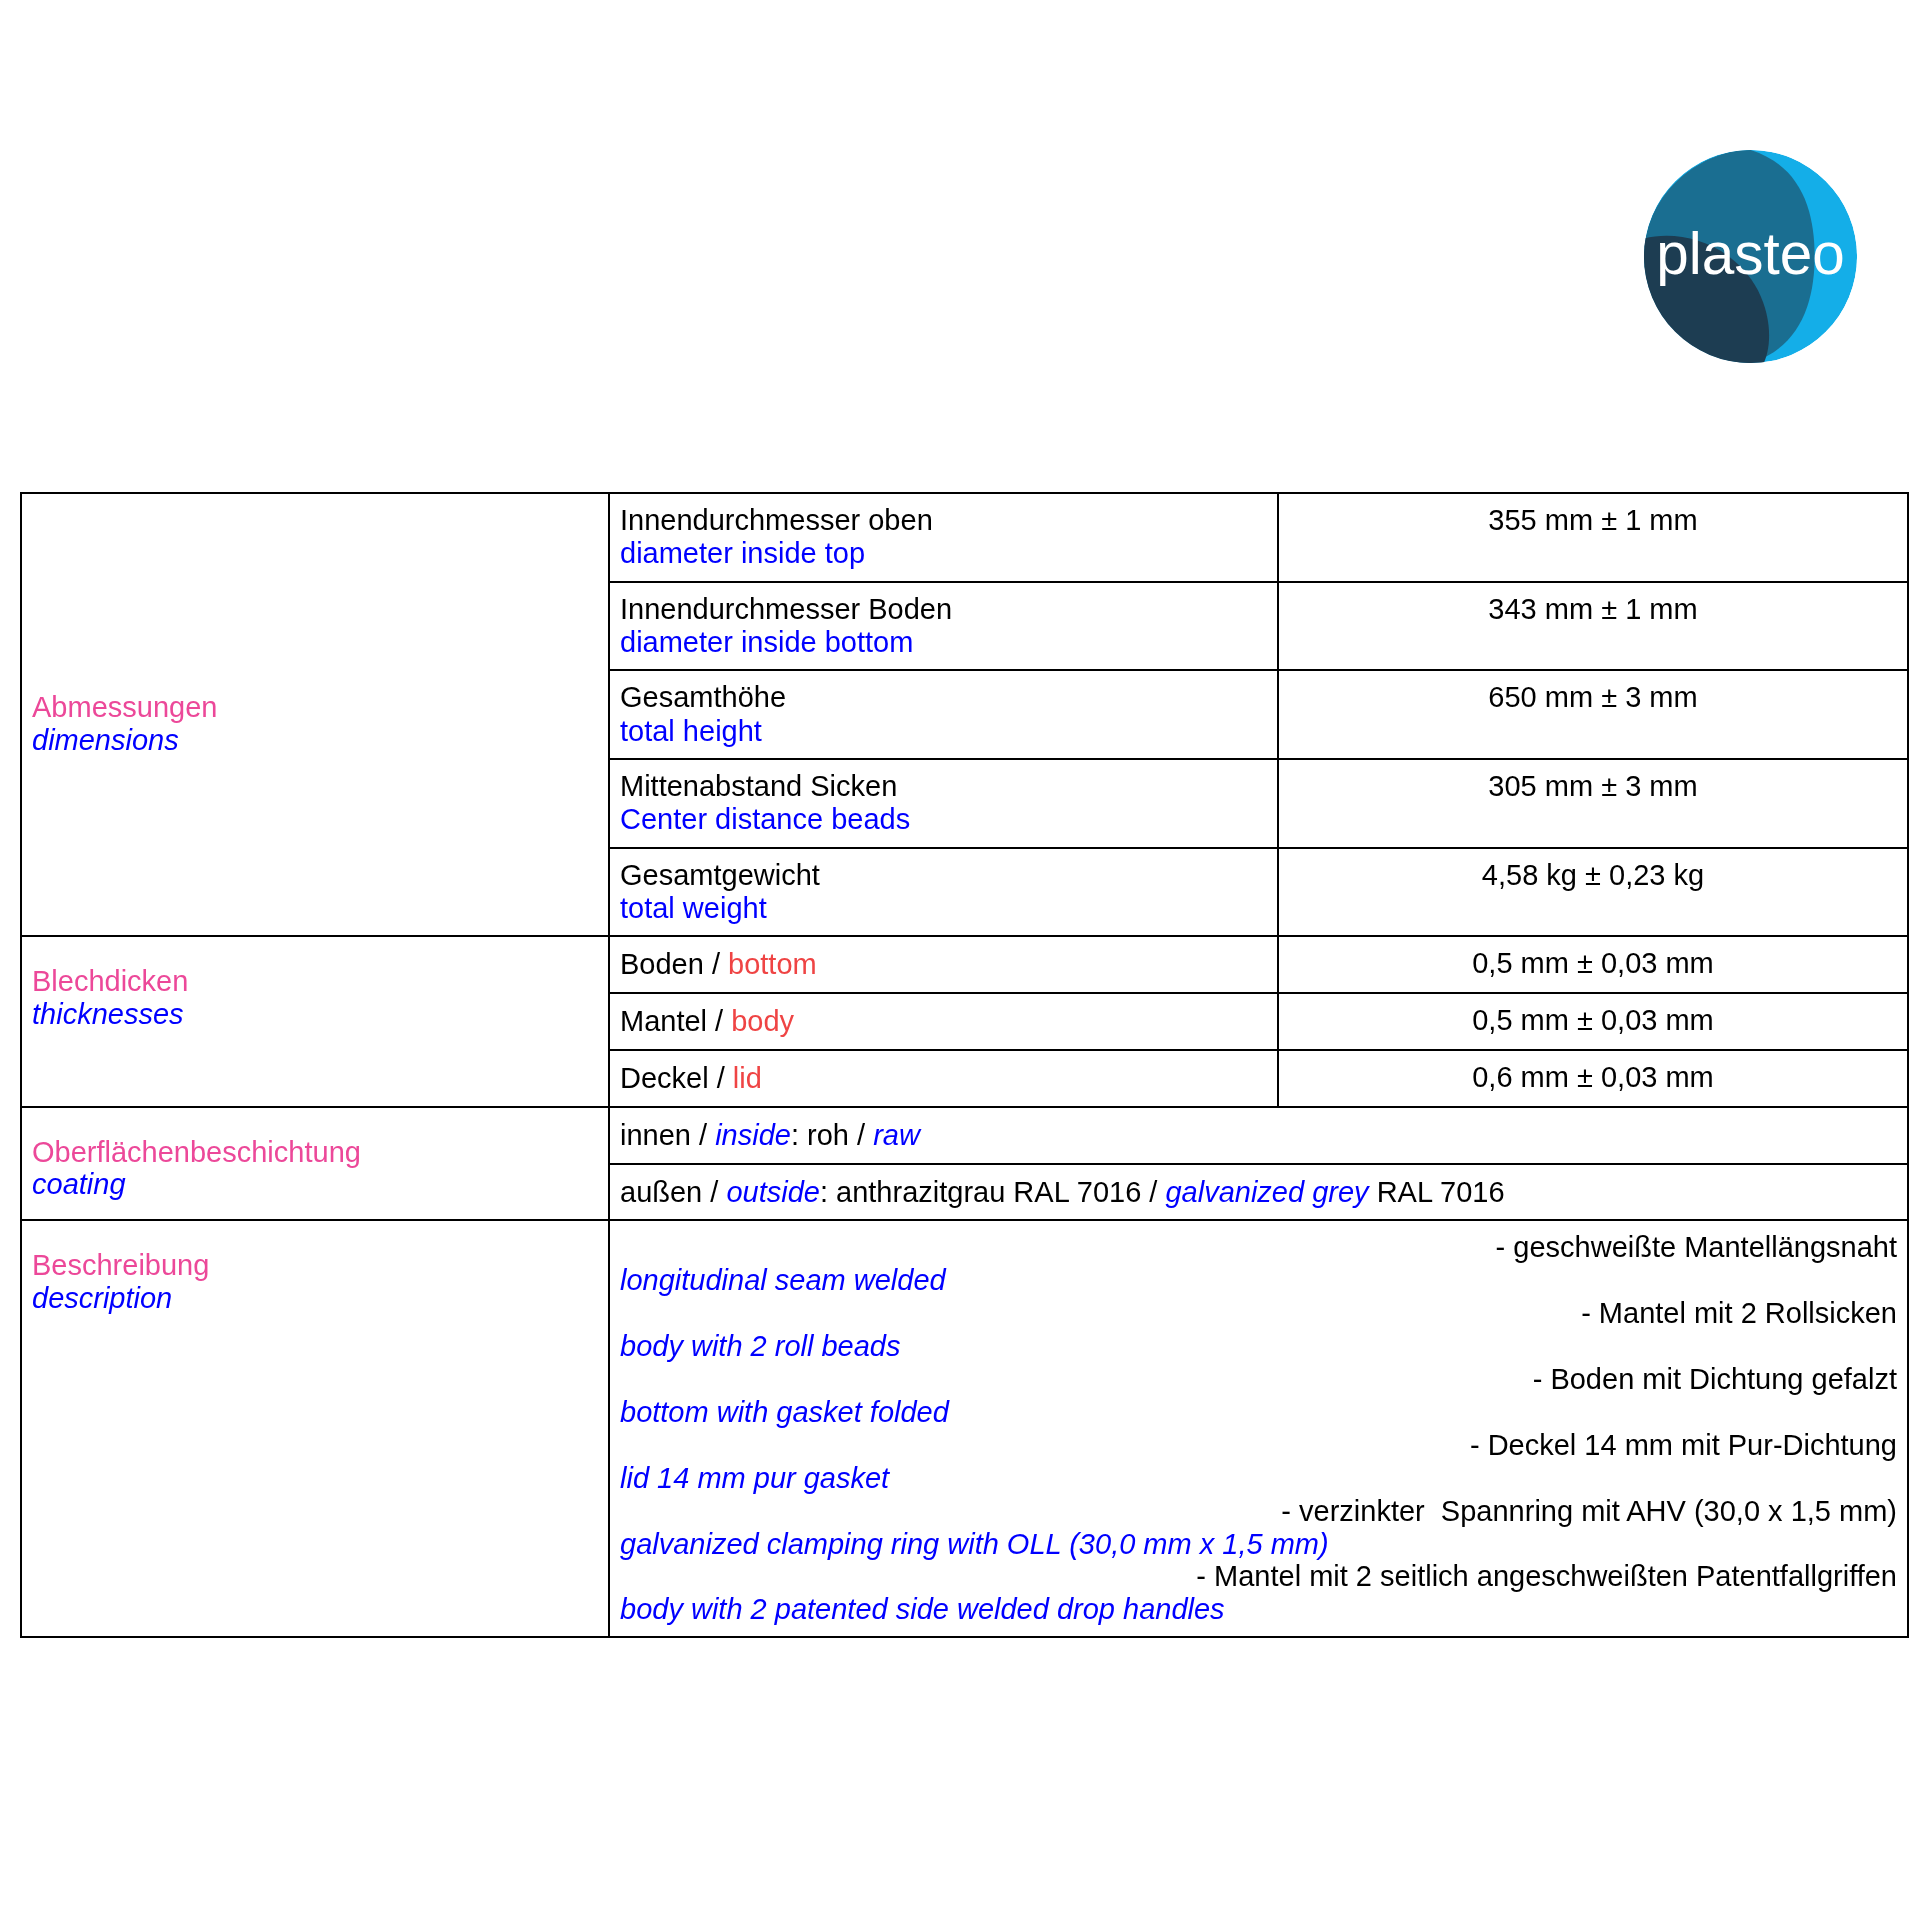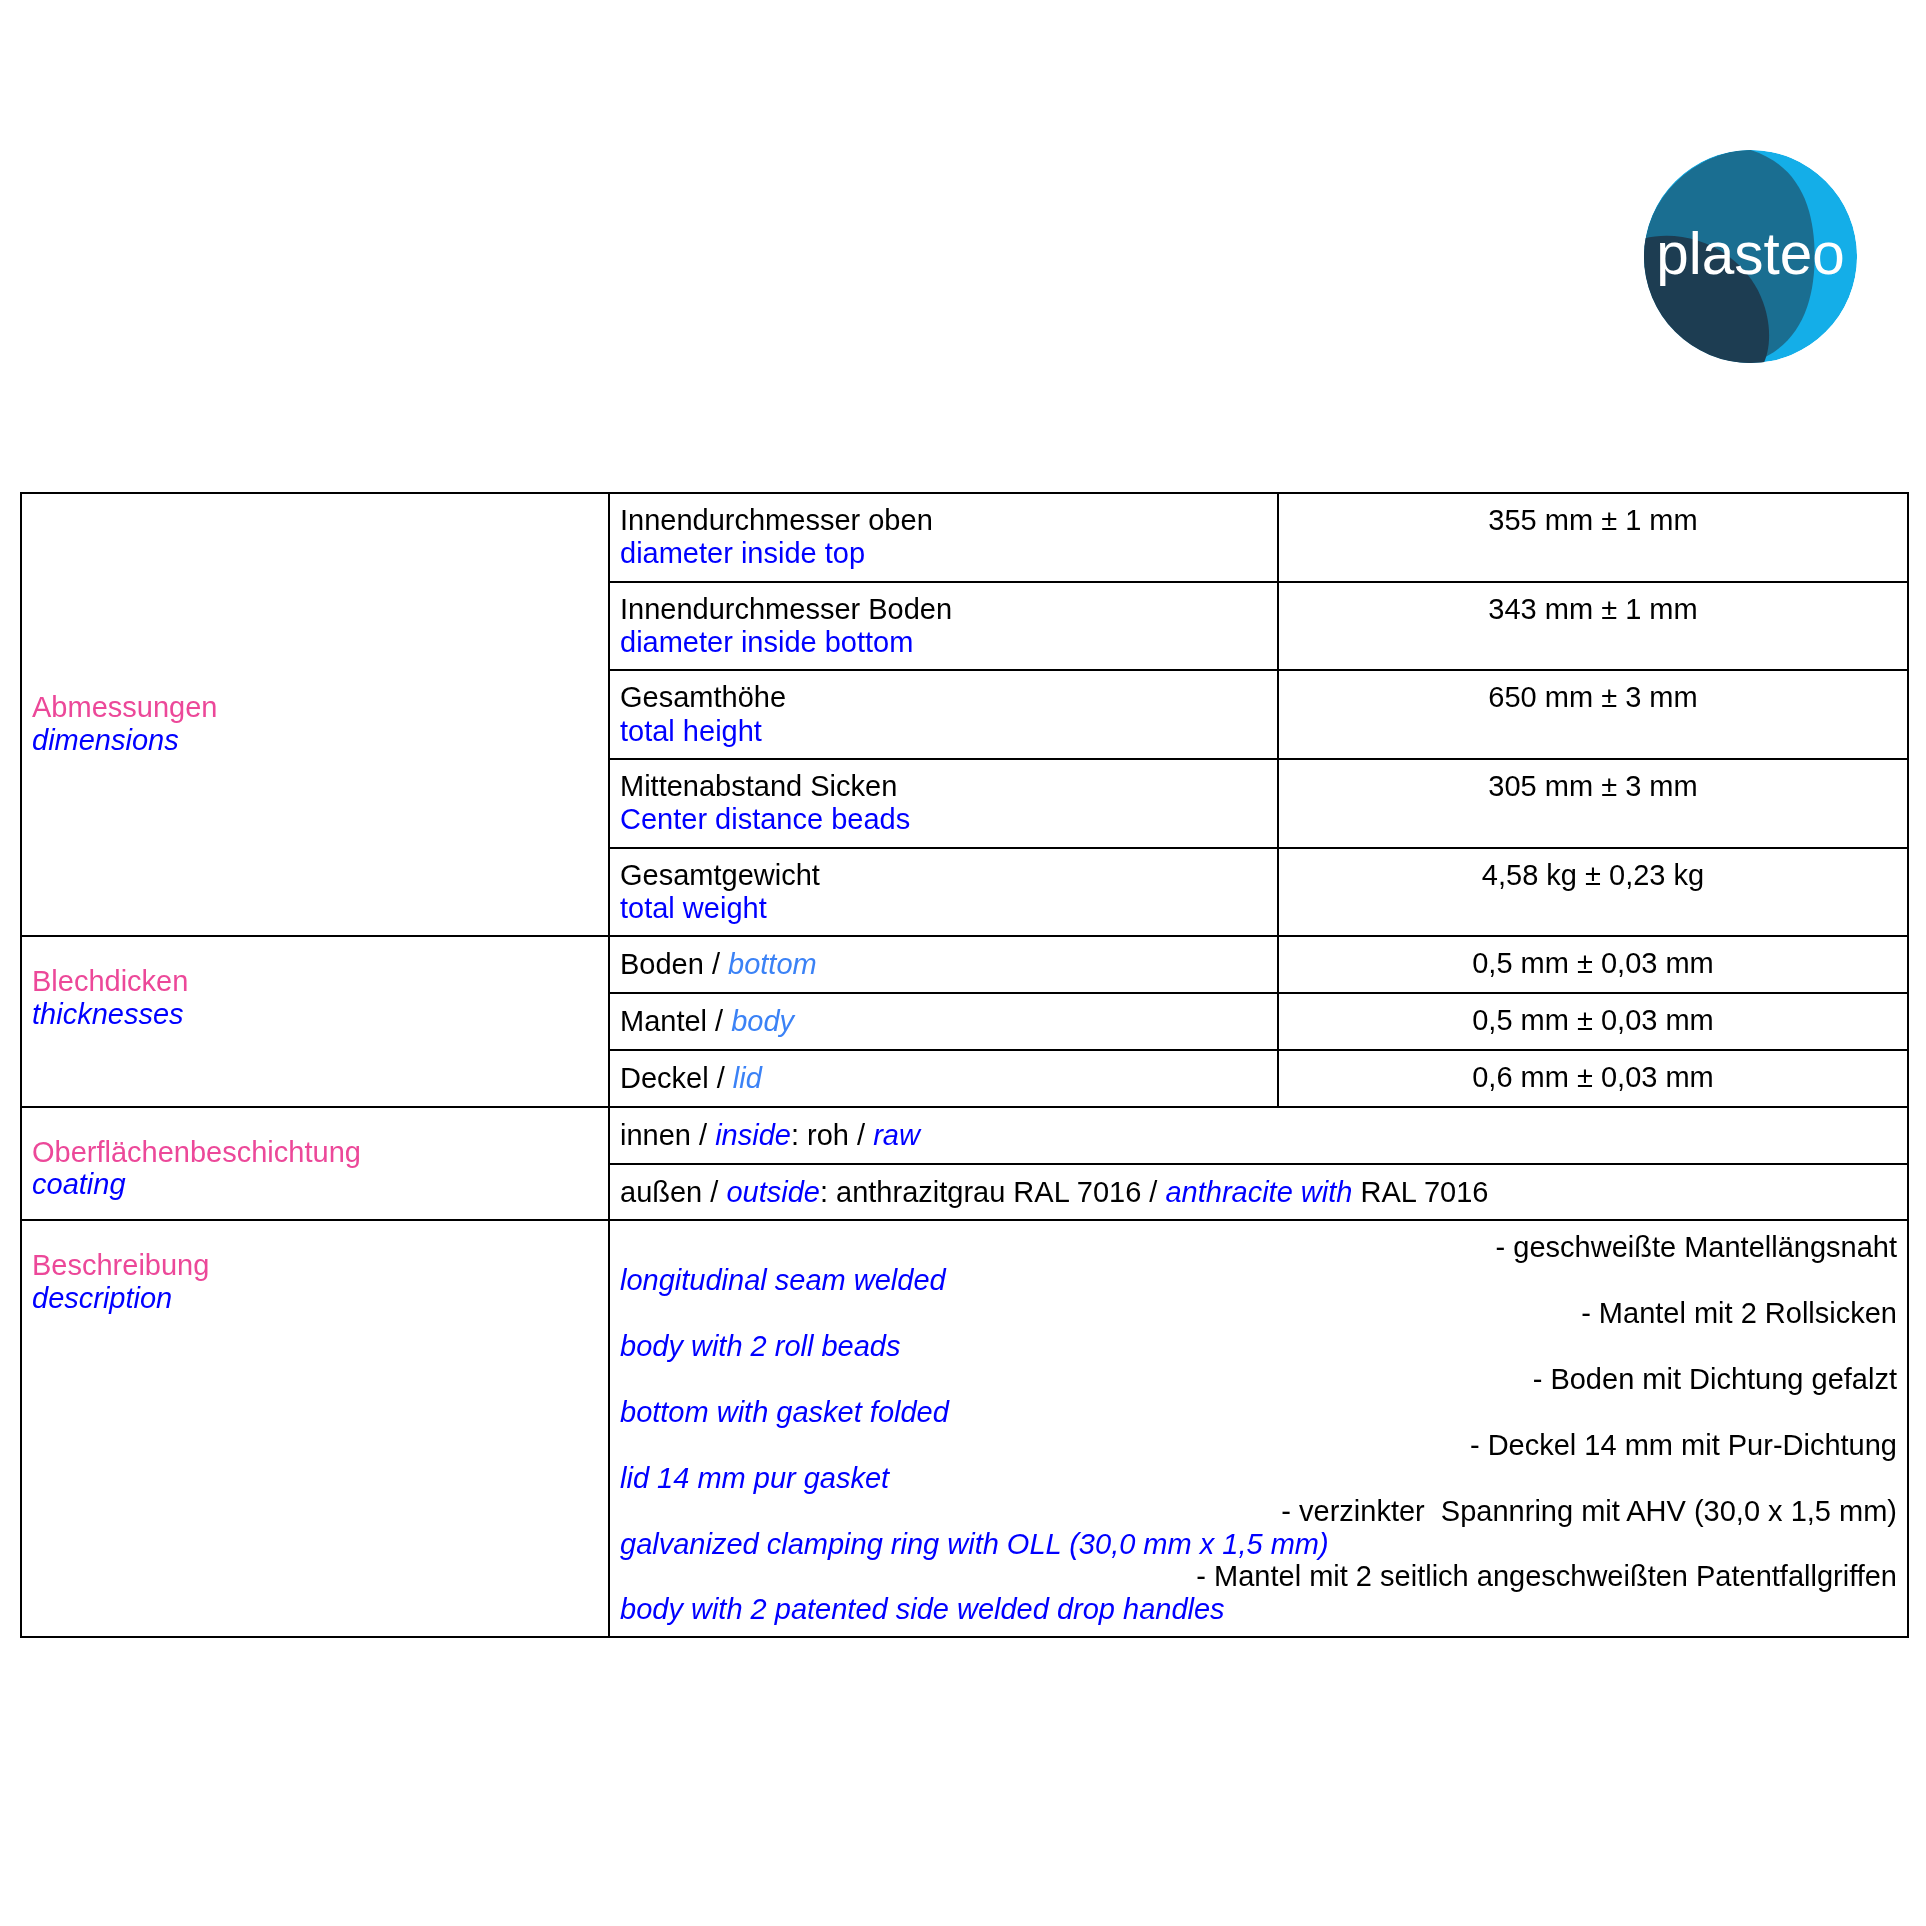--- a/index.html
+++ b/index.html
@@ -100,21 +100,21 @@
     color: #0000ff;
     white-space: nowrap;
   }
   .prop-single {
     font-size: 29px;
     line-height: 1.2;
     color: #000;
     padding: 6.6px 0 6.6px 15px;
     white-space: nowrap;
   }
-  .prop-single .en { font-style: italic; color: #3b82f6; }
+  .prop-single .en { color: #ef4444; }
 
   .value-cell {
     text-align: center;
     vertical-align: middle;
     font-size: 29px;
     color: #000;
     padding: 5.6px 7.5px;
     white-space: nowrap;
   }
 
@@ -234,21 +234,21 @@
       </tr>
 
       <tr>
         <td class="label-cell" rowspan="2">
           <div class="label-de">Oberflächenbeschichtung</div>
           <div class="label-en">coating</div>
         </td>
         <td class="coating-line" colspan="2"><span>innen / </span><span class="en">inside</span><span>: roh / </span><span class="en">raw</span><span></span></td>
       </tr>
       <tr>
-        <td class="coating-line" colspan="2"><span>außen / </span><span class="en">outside</span><span>: anthrazitgrau RAL 7016 / </span><span class="en">anthracite with</span><span> RAL 7016</span></td>
+        <td class="coating-line" colspan="2"><span>außen / </span><span class="en">outside</span><span>: anthrazitgrau RAL 7016 / </span><span class="en">galvanized grey</span><span> RAL 7016</span></td>
       </tr>
 
       <tr>
         <td class="label-cell">
           <div class="label-de">Beschreibung</div>
           <div class="label-en">description</div>
         </td>
         <td class="desc-cell" colspan="2">
           <div class="desc-de">- geschweißte Mantellängsnaht</div>
           <div class="desc-en">longitudinal seam welded</div>

